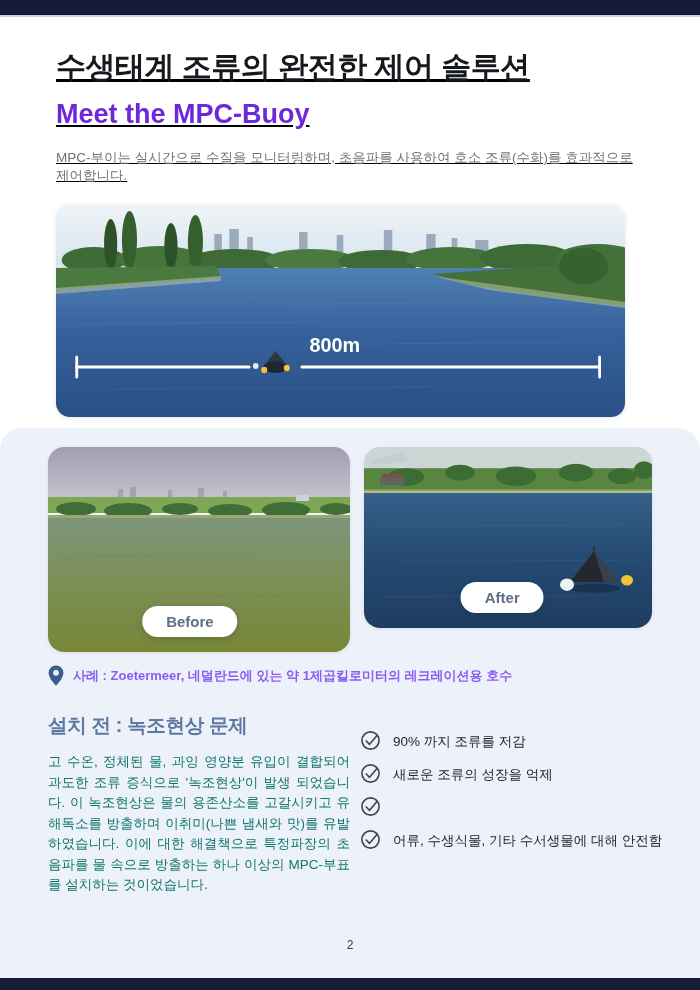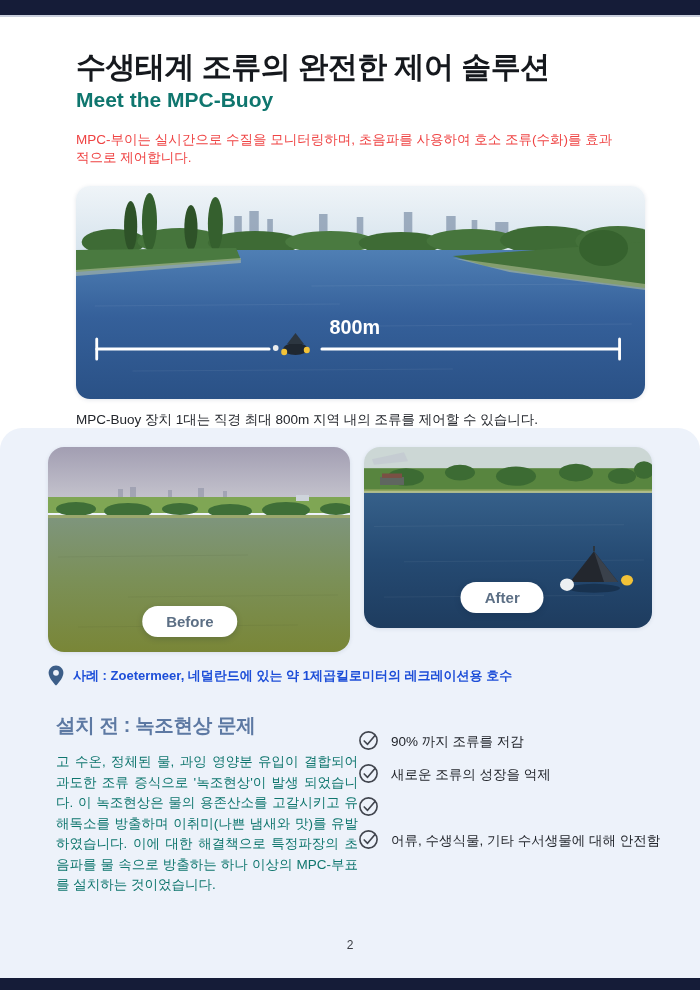--- a/index.html
+++ b/index.html
@@ -9,33 +9,34 @@
     position: relative;
     background: #ffffff;
     font-family: "Liberation Sans", sans-serif;
     overflow: hidden;
   }
   .top-bar {
     height: 17px; width: 100%;
     background: #151c38;
     border-bottom: 2px solid #c9cfdd;
   }
-  .content { padding: 0 76px; position: relative; }
+  .content { padding: 0 56px; position: relative; text-decoration: underline; }
   .page-title {
     margin-top: 30px;
     font-size: 30px; font-weight: 800;
     color: #15181d; letter-spacing: -0.5px;
   }
   .page-subtitle {
-    font-size: 21px; font-weight: 700;
-    color: #0f766e;
+    margin-top: 11px;
+    font-size: 27px; font-weight: 700;
+    color: #6d28d9;
   }
   .intro-text {
     margin-top: 19px;
-    font-size: 13.5px; color: #ef4444;
+    font-size: 13.5px; color: #737373;
   }
   .hero-photo {
     margin-top: 19px;
     width: 569px; height: 213px;
     border-radius: 14px; overflow: hidden;
     position: relative;
     box-shadow: 0 1px 4px rgba(30,50,90,.12);
     text-align: center;
   }
   .hero-caption {
@@ -62,22 +63,22 @@
     font-size: 15px; font-weight: 600; color: #5c6f85;
     box-shadow: 0 2px 6px rgba(10,25,50,.18);
     white-space: nowrap;
   }
   .pill.before-pill { left: 47%; transform: translateX(-50%); }
   .pill.after-pill  { left: 48%; transform: translateX(-50%); }
   .case-row {
     margin-top: 13px;
     display: flex; align-items: center; gap: 9px;
   }
-  .case-text { font-size: 13px; font-weight: 600; color: #1d4ed8; }
-  .columns { margin-top: 26px; display: flex; gap: 0; margin-left: 8px; }
+  .case-text { font-size: 13px; font-weight: 600; color: #8b5cf6; }
+  .columns { margin-top: 26px; display: flex; gap: 10px; }
   .col-left  { width: 302px; }
   .col-right { width: 288px; }
   .section-heading {
     font-size: 19.5px; font-weight: 700; color: #5d79a3;
     letter-spacing: -0.3px;
   }
   .problem-text {
     margin-top: 13px;
     font-size: 13.5px; line-height: 20.5px;
     color: #0f766e; text-align: justify;

